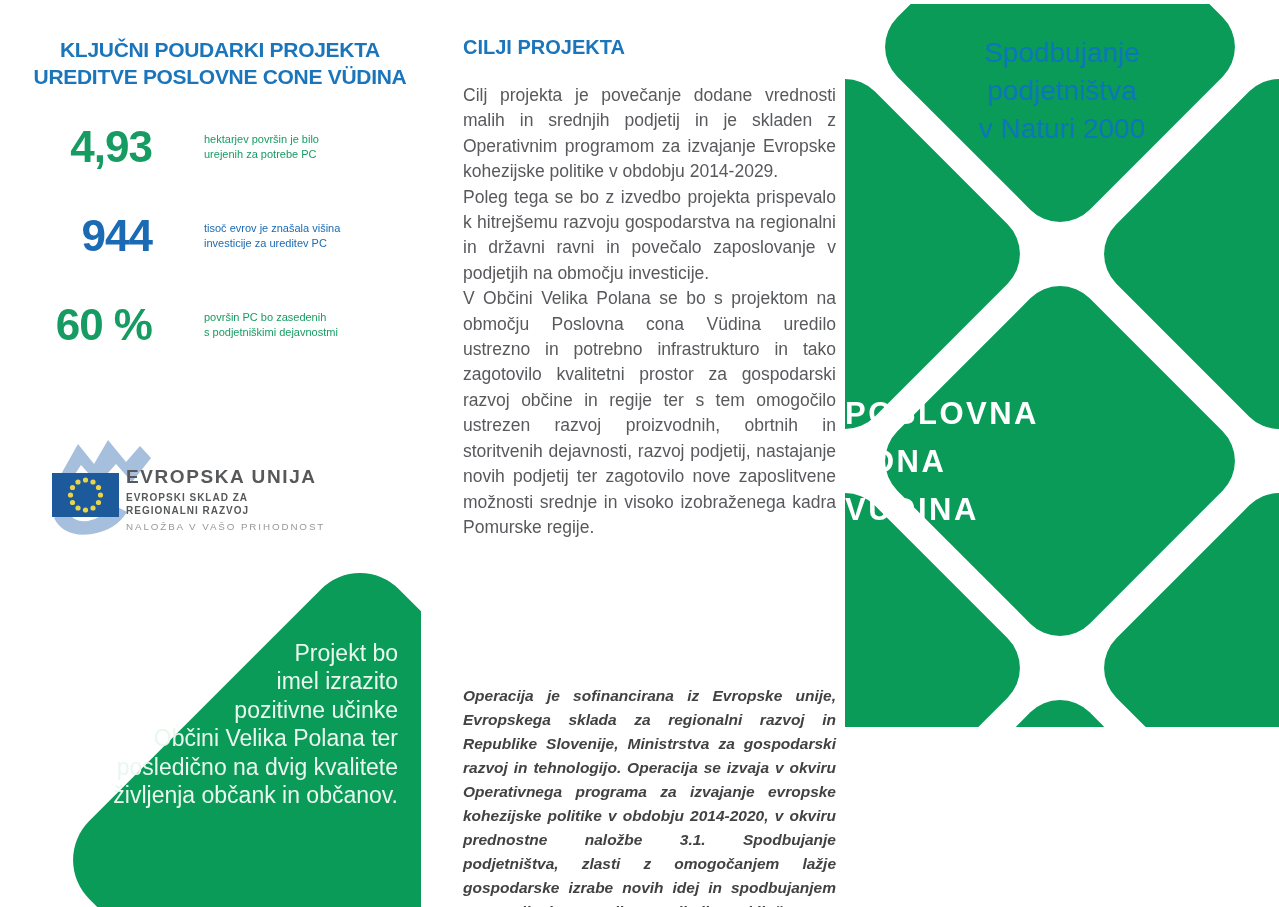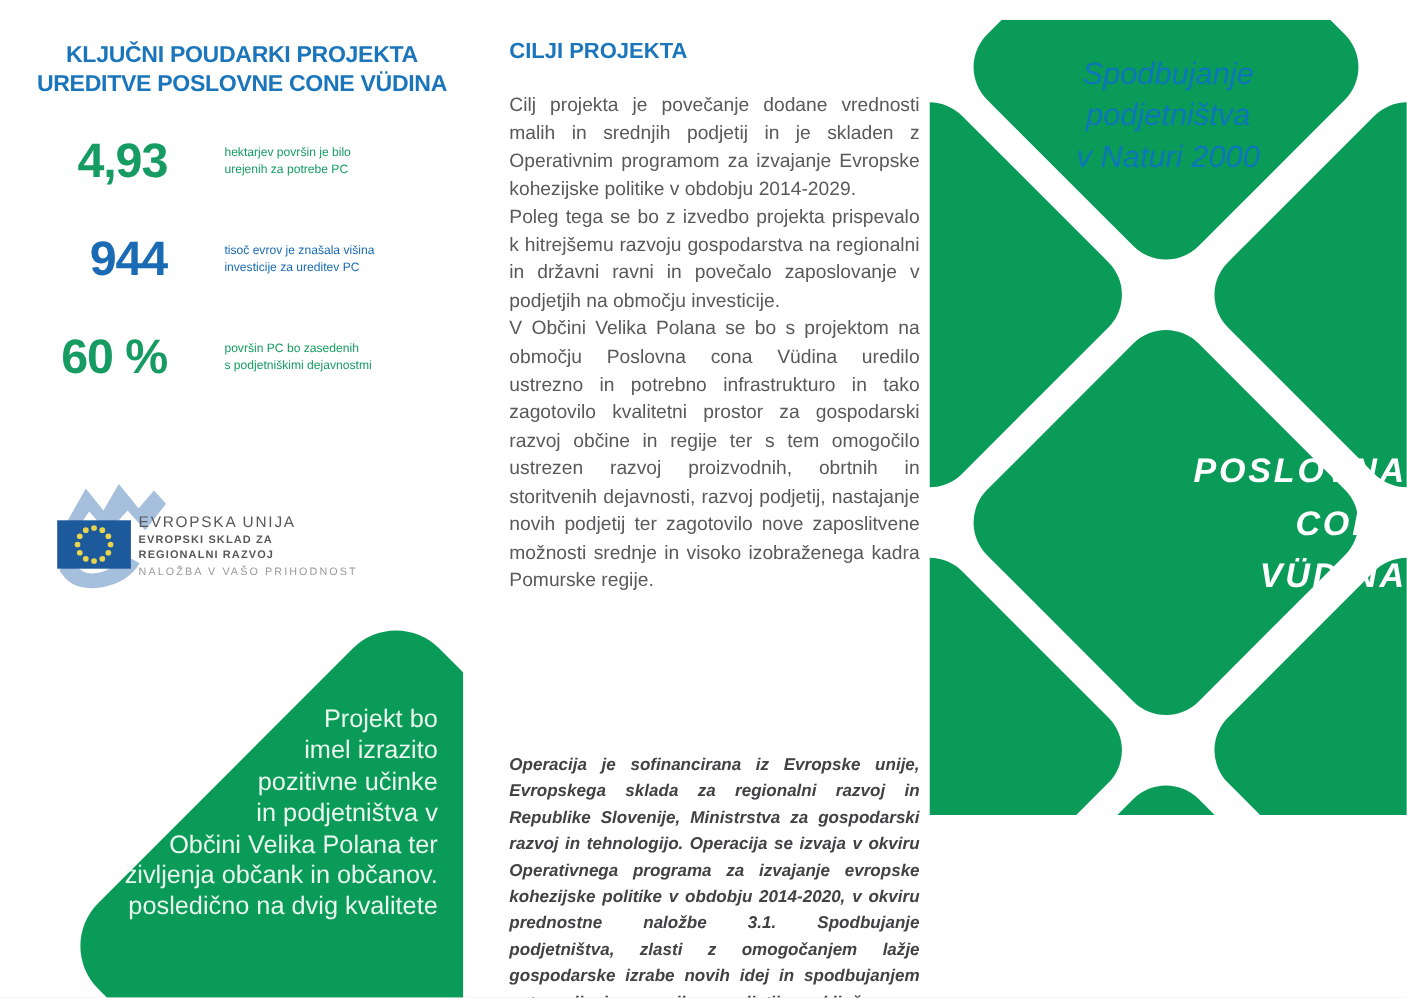--- a/index.html
+++ b/index.html
@@ -24,21 +24,21 @@
   }
   .stat-label { margin-left:20px; font-size:11px; line-height:1.32; }
   .stat-label div { white-space:nowrap; }
   .c-green { color:#169c62; }
   .c-blue  { color:#1a6bb3; }
 
   
   .eu-logo { position:absolute; left:48px; top:438px; width:320px; height:104px; }
   .eu-graphic { position:absolute; left:0; top:0; }
   .eu-text { position:absolute; left:78px; top:28px; color:#57585a; }
-  .eu-line1 { font-size:14px; font-weight:normal; letter-spacing:1.6px; margin-bottom:4px; white-space:nowrap; }
+  .eu-line1 { font-size:19px; font-weight:bold; letter-spacing:1.6px; margin-bottom:4px; white-space:nowrap; }
   .eu-line2, .eu-line3 { font-size:10px; font-weight:bold; letter-spacing:1px; margin-bottom:2px; white-space:nowrap; }
   .eu-line4 { font-size:9.8px; letter-spacing:1.9px; color:#97989a; margin-top:5px; white-space:nowrap; }
 
   
   .left-diamond-svg { position:absolute; left:0; top:540px; }
   .left-diamond-text {
     position:absolute; left:90px; top:639px; width:308px; text-align:right;
     color:#e9f7ef; font-size:23px; line-height:28.4px;
   }
   .left-diamond-text div { white-space:nowrap; }
@@ -51,30 +51,30 @@
     text-align:justify; margin:0;
   }
   .funding-note {
     position:absolute; left:463px; top:684px; width:373px;
     font-style:italic; font-weight:600; font-size:15.5px; line-height:24px;
     color:#424244; text-align:justify;
   }
 
   
   .right-panel {
-    position:absolute; left:845px; top:18px; width:434px; height:723px;
-    overflow:hidden; background:#ffffff;font-style:italic;
+    position:absolute; left:845px; top:4px; width:434px; height:723px;
+    overflow:hidden; background:#ffffff;
   }
   .pattern-svg { position:absolute; left:0; top:0; }
   .spodbujanje {
     position:absolute; left:0; top:30px; width:100%; text-align:center;
     color:rgba(14,115,192,0.95); font-size:28px; line-height:38px;
   }
   .poslovna {
-    position:absolute; left:0; top:386px; width:100%; text-align:right;
+    position:absolute; left:0; top:386px; width:100%; text-align:left;
     color:#ffffff; font-weight:bold; font-size:31px; line-height:48px;
     letter-spacing:2.5px;
   }
   .coa { position:absolute; left:50%; transform:translateX(-50%); top:745px; }
   .obcina {
     position:absolute; left:0; top:843px; width:100%; text-align:center;
     color:rgba(18,128,197,0.85); font-size:23px;
   }
 </style>
 </head>
@@ -143,24 +143,23 @@
     </div>
   </div>
 
   <svg class="left-diamond-svg" width="421" height="367" viewBox="0 0 421 367">
     <rect x="141" y="101" width="438" height="438" rx="55" ry="55" transform="rotate(45 360 320)" fill="#0a9b58"></rect>
   </svg>
   <div class="left-diamond-text">
     <div>Projekt bo</div>
     <div>imel izrazito</div>
     <div>pozitivne učinke</div>
-    <div>in podjetništva v</div>
     <div>Občini Velika Polana ter</div>
+    <div>posledično na dvig kvalitete</div>
     <div>življenja občank in občanov.</div>
-    <div>posledično na dvig kvalitete</div>
   </div>
 
   <div class="mid">
     <div class="mid-heading">CILJI PROJEKTA</div>
     <div class="mid-body">
       <p>Cilj projekta je povečanje dodane vrednosti malih in srednjih podjetij in je skladen z Operativnim programom za izvajanje Evropske kohezijske politike v obdobju 2014-2029.</p>
       <p>Poleg tega se bo z izvedbo projekta prispevalo k hitrejšemu razvoju gospodarstva na regionalni in državni ravni in povečalo zaposlovanje v podjetjih na območju investicije.</p>
       <p>V Občini Velika Polana se bo s projektom na območju Poslovna cona Vüdina uredilo ustrezno in potrebno infrastrukturo in tako zagotovilo kvalitetni prostor za gospodarski razvoj občine in regije ter s tem omogočilo ustrezen razvoj proizvodnih, obrtnih in storitvenih dejavnosti, razvoj podjetij, nastajanje novih podjetij ter zagotovilo nove zaposlitvene možnosti srednje in visoko izobraženega kadra Pomurske regije.</p>
     </div>
   </div>

